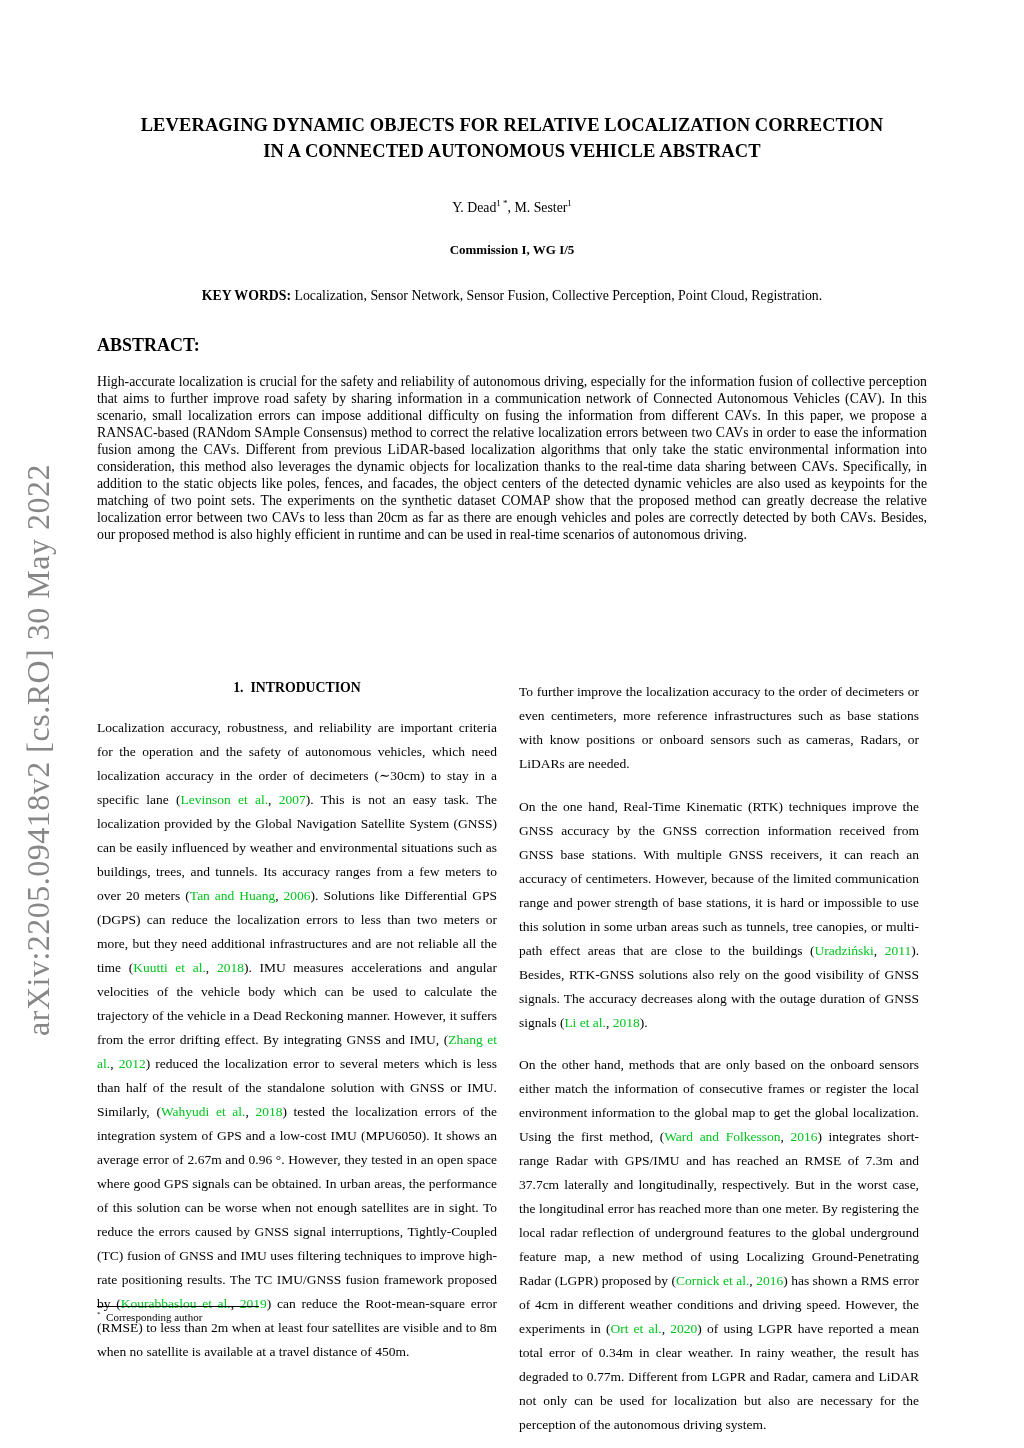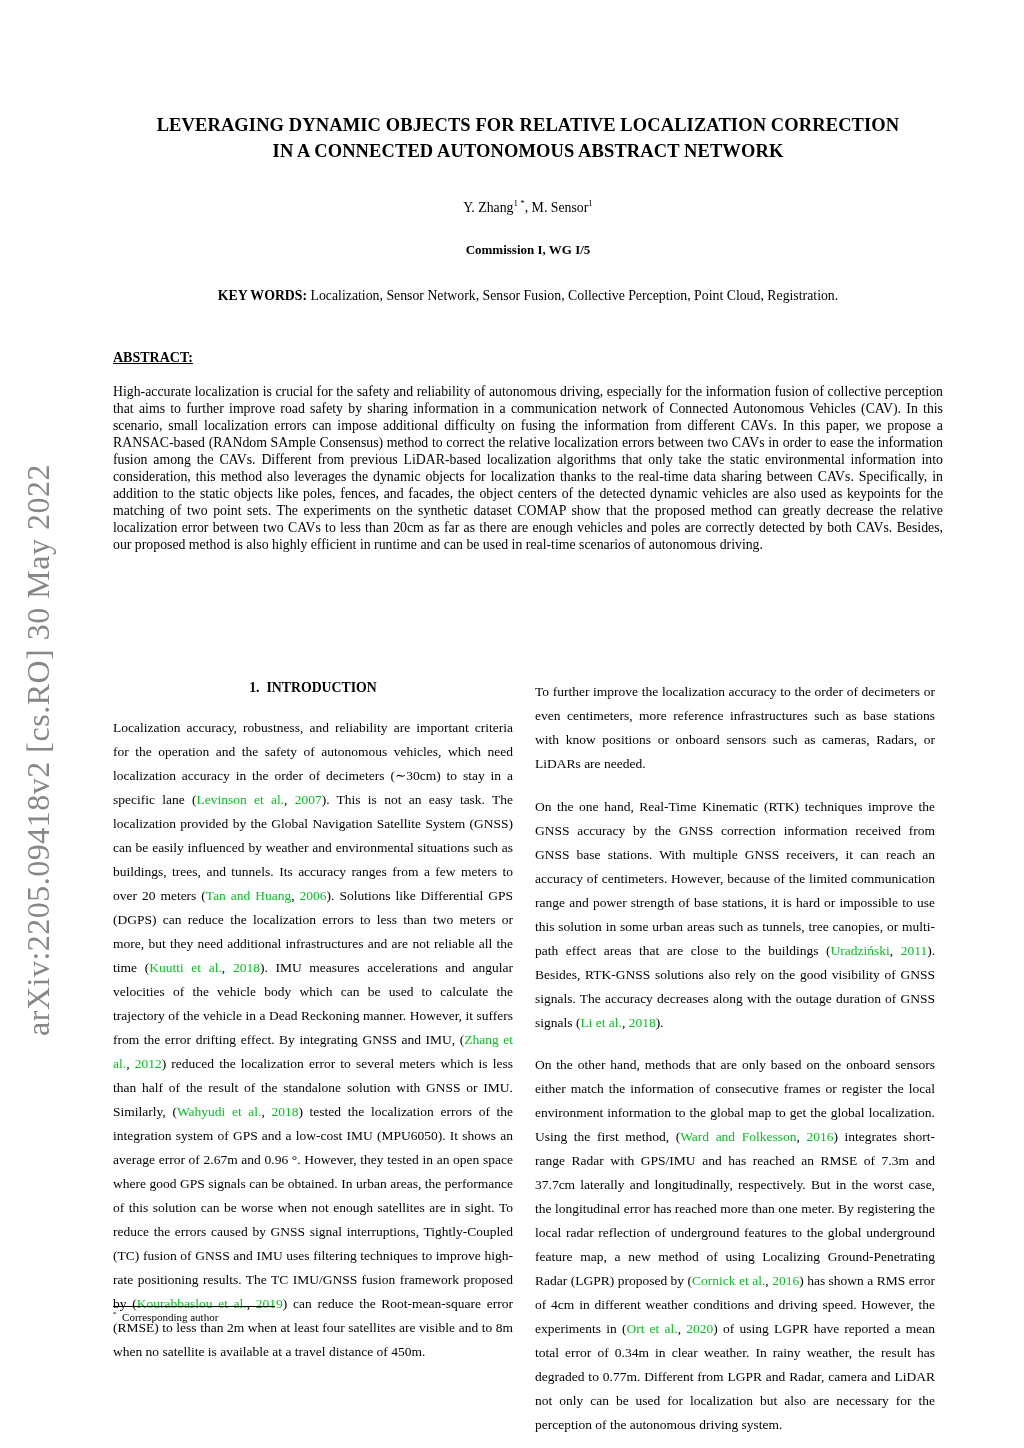--- a/index.html
+++ b/index.html
@@ -18,21 +18,21 @@
     margin-left: -380px; margin-top: -22px;
     transform: rotate(-90deg);
     text-align: center;
     font-size: 32px;
     letter-spacing: 0.5px;
     color: var(--watermark_gray, #878787);
     white-space: nowrap;
   }
   .content {
     position: absolute;
-    left: 113px; top: 0;
+    left: 97px; top: 0;
     width: 830px;
   }
   .title {
     margin-top: 112px;
     text-align: center;
     font-weight: bold;
     font-size: 18.5px;
     line-height: 26px;
     letter-spacing: 0.1px;
   }
@@ -51,24 +51,23 @@
     text-align: center;
     font-weight: bold;
     font-size: 13px;
   }
   .keywords {
     margin-top: 30px;
     text-align: center;
     font-size: 13.8px;
   }
   .abstract-heading {
-    margin-top: 46px;
+    margin-top: 31px;
     font-weight: bold;
-    font-size: 14px;
-    text-decoration: underline;
+    font-size: 18px;
   }
   .abstract-body {
     margin-top: 17px;
     font-size: 13.8px;
     line-height: 17px;
     text-align: justify;
   }
   .columns {
     position: absolute;
     top: 680px; left: 0;
@@ -105,24 +104,24 @@
 </style>
 </head>
 <body>
 
 <div class="watermark">arXiv:2205.09418v2  [cs.RO]  30 May 2022</div>
 
 <div class="content">
 
   <div class="title">
     <div>LEVERAGING DYNAMIC OBJECTS FOR RELATIVE LOCALIZATION CORRECTION</div>
-    <div>IN A CONNECTED AUTONOMOUS ABSTRACT NETWORK</div>
+    <div>IN A CONNECTED AUTONOMOUS VEHICLE ABSTRACT</div>
   </div>
 
-  <div class="authors"><span>Y. Zhang</span><sup>1 *</sup><span>, M. Sensor</span><sup>1</sup></div>
+  <div class="authors"><span>Y. Dead</span><sup>1 *</sup><span>, M. Sester</span><sup>1</sup></div>
 
 
   <div class="commission">Commission I, WG I/5</div>
 
   <div class="keywords"><b>KEY WORDS:</b><span> Localization, Sensor Network, Sensor Fusion, Collective Perception, Point Cloud, Registration.</span></div>
 
   <div class="abstract-heading">ABSTRACT:</div>
 
   <div class="abstract-body">High-accurate localization is crucial for the safety and reliability of autonomous driving, especially for the information fusion of collective perception that aims to further improve road safety by sharing information in a communication network of Connected Autonomous Vehicles (CAV). In this scenario, small localization errors can impose additional difficulty on fusing the information from different CAVs. In this paper, we propose a RANSAC-based (RANdom SAmple Consensus) method to correct the relative localization errors between two CAVs in order to ease the information fusion among the CAVs. Different from previous LiDAR-based localization algorithms that only take the static environmental information into consideration, this method also leverages the dynamic objects for localization thanks to the real-time data sharing between CAVs. Specifically, in addition to the static objects like poles, fences, and facades, the object centers of the detected dynamic vehicles are also used as keypoints for the matching of two point sets. The experiments on the synthetic dataset COMAP show that the proposed method can greatly decrease the relative localization error between two CAVs to less than 20cm as far as there are enough vehicles and poles are correctly detected by both CAVs. Besides, our proposed method is also highly efficient in runtime and can be used in real-time scenarios of autonomous driving.</div>
 

